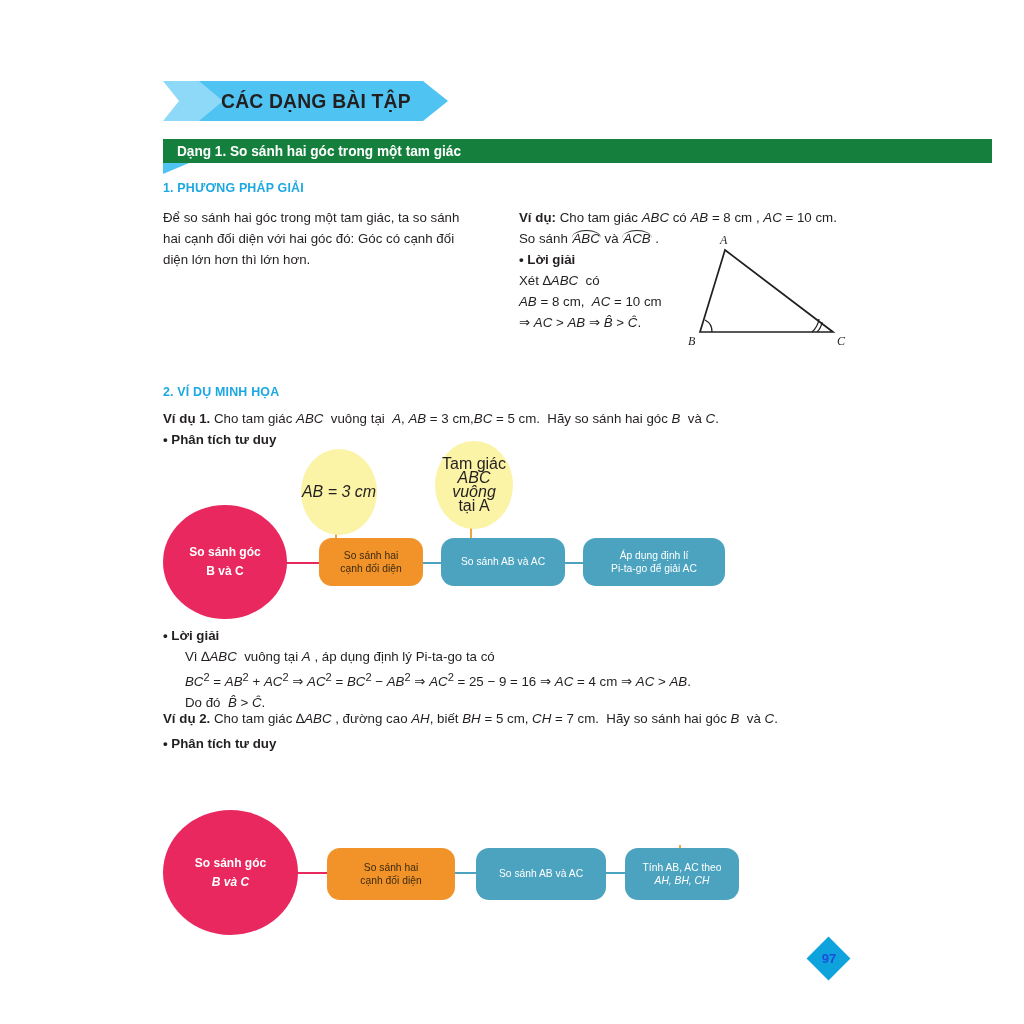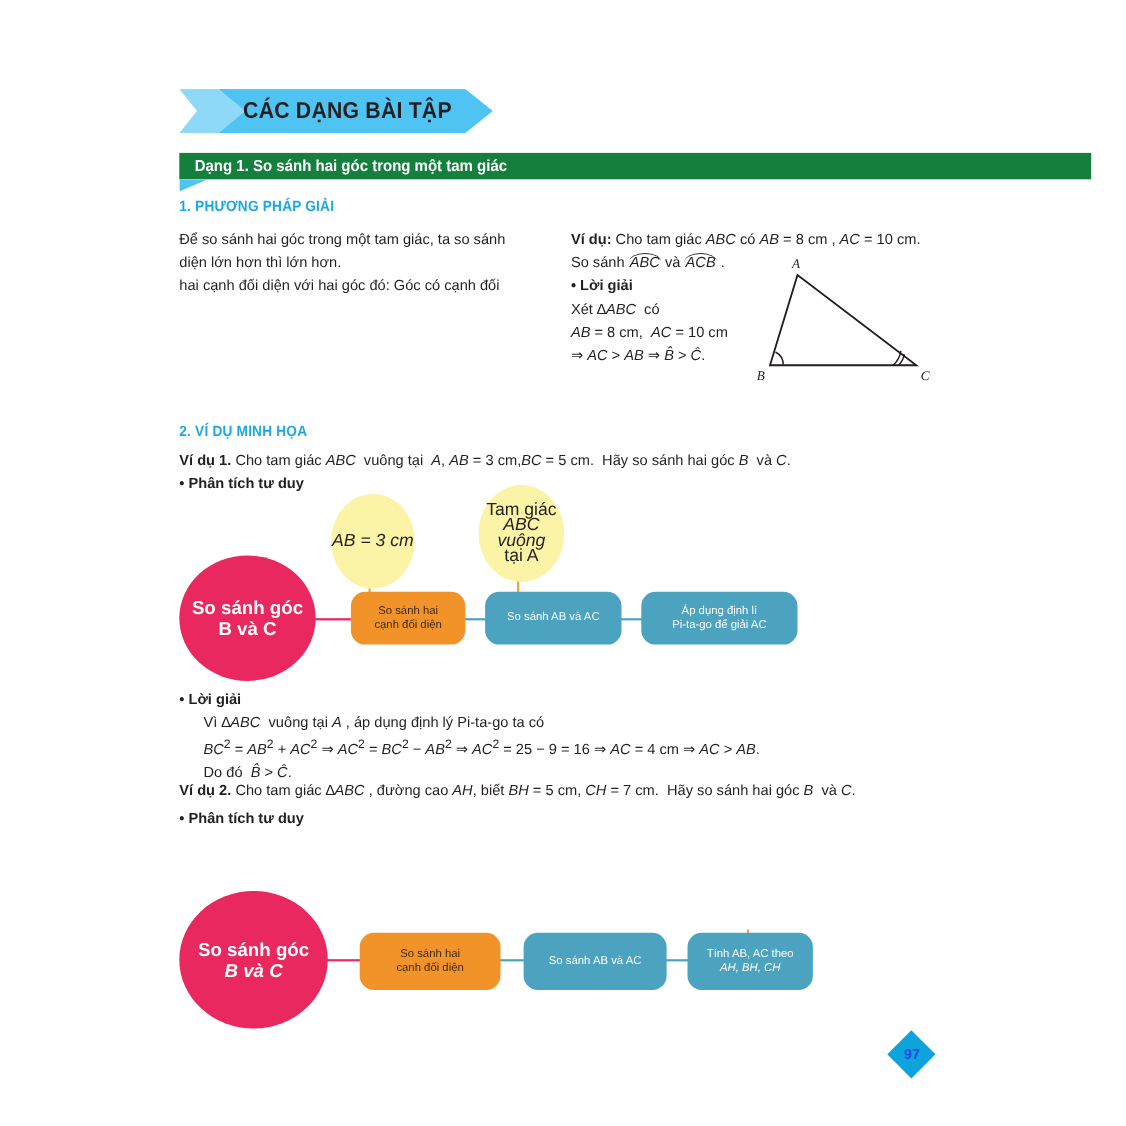--- a/index.html
+++ b/index.html
@@ -40,21 +40,21 @@
   .b{font-weight:bold;}
   .nb{white-space:nowrap;}
 
   
   .fig{position:absolute;left:688px;top:232px;width:160px;height:120px;}
 
   
   .flow{position:absolute;}
   .node{position:absolute;display:flex;align-items:center;justify-content:center;
      text-align:center;box-sizing:border-box;}
-  .circ{border-radius:50%;background:#E8285E;color:#ffffff;font-weight:bold;font-size:17px;line-height:19px;}
+  .circ{border-radius:50%;background:#E8285E;color:#ffffff;font-weight:bold;font-size:12px;line-height:19px;}
   .ell{border-radius:50%;background:#FBF3A6;color:#231f20;font-size:16px;line-height:14px;}
   .bx{border-radius:13px;color:#ffffff;font-size:10.3px;line-height:13.5px;padding:0 6px;}
   .bx.or{background:#F2932A;color:#3a2a10;}
   .bx.te{background:#4BA3BF;}
   .lnk{position:absolute;background:#4BA3BF;height:2px;}
   .lnk.pink{background:#E8285E;}
   .stem{position:absolute;background:#F2A23A;width:2px;}
 
   
   .pgno{position:absolute;left:807px;top:937px;width:44px;height:44px;}
@@ -76,22 +76,22 @@
 
   <div class="dang">
     <div class="t">Dạng 1. So sánh hai góc trong một tam giác</div>
     <div class="tail"></div>
   </div>
 
   <div class="bluehead" style="left:163px;top:180px;">1. PHƯƠNG PHÁP GIẢI</div>
 
   <div class="txt" style="left:163px;top:207px;width:330px;">
     <div>Để so sánh hai góc trong một tam giác, ta so sánh</div>
+    <div>hai cạnh đối diện với hai góc đó: Góc có cạnh đối</div>
     <div>diện lớn hơn thì lớn hơn.</div>
-    <div>hai cạnh đối diện với hai góc đó: Góc có cạnh đối</div>
   </div>
 
   <div class="txt" style="left:519px;top:207px;width:340px;">
     <div class="nb">
       <span class="b">Ví dụ:</span>
       <span>Cho tam giác <i>ABC</i> có <i>AB</i>&nbsp;=&nbsp;8&nbsp;cm&nbsp;, <i>AC</i>&nbsp;=&nbsp;10&nbsp;cm.</span>
     </div>
     <div class="nb">
       So sánh <span style="border-top:1.4px solid #231f20;border-radius:60% 60% 0 0;padding:0 1px;"><i>ABC</i></span> và
       <span style="border-top:1.4px solid #231f20;border-radius:60% 60% 0 0;padding:0 1px;"><i>ACB</i></span> .

